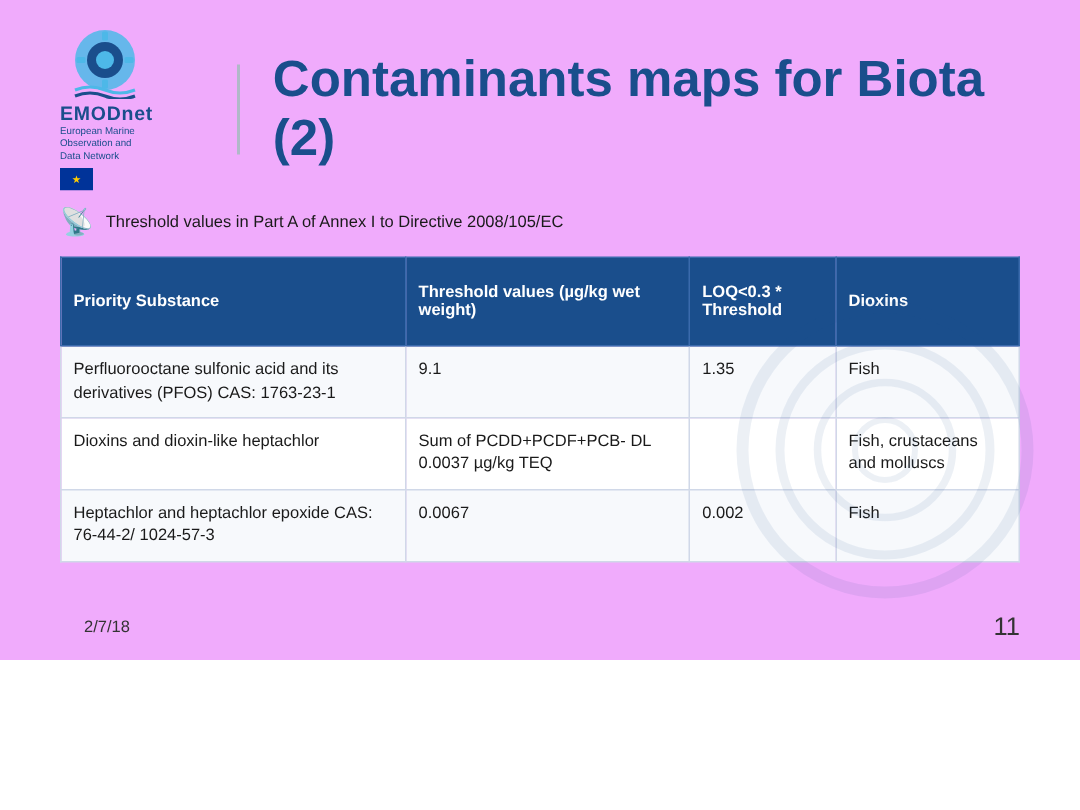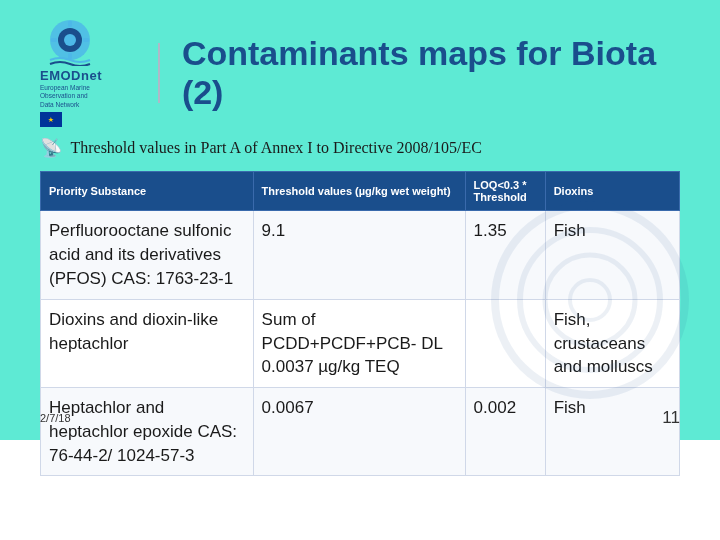--- a/index.html
+++ b/index.html
@@ -9,21 +9,21 @@
       height: 540px;
       background: #ffffff;
       font-family: Arial, sans-serif;
       overflow: hidden;
       position: relative;
     }
 
     .page {
       width: 720px;
       height: 440px;
-      background: #5eead4;
+      background: #f0abfc;
       position: relative;
     }
 
     
     .header {
       display: flex;
       align-items: center;
       padding: 18px 40px 10px 40px;
     }
 
@@ -83,43 +83,42 @@
       padding: 0 40px 12px 40px;
     }
 
     .wifi-icon {
       font-size: 18px;
       color: #1a4e8c;
       margin-right: 8px;
     }
 
     .subtitle-text {
-      font-size: 16px;
+      font-size: 11px;
       color: #1a1a1a;
-      font-family: Liberation Serif, serif;
     }
 
     
     .table-container {
       margin: 0 40px;
     }
 
     table {
       width: 100%;
       border-collapse: collapse;
       font-size: 11px;
     }
 
     thead tr {
       background: #1a4e8c;
       color: #ffffff;
     }
 
     thead th {
-      padding: 7px 8px;
+      padding: 17px 8px;
       text-align: left;
       font-weight: bold;
       font-size: 11px;
       border: 1px solid #3a6aac;
     }
 
     tbody tr {
       border-bottom: 1px solid #cccccc;
     }
 
@@ -129,29 +128,29 @@
 
     tbody tr:nth-child(even) {
       background: #ffffff;
     }
 
     tbody td {
       padding: 8px 8px;
       color: #1a1a1a;
       border: 1px solid #d0d8e8;
       vertical-align: top;
-      font-size: 17px;
+      font-size: 11px;
       line-height: 1.4;
     }
 
     
     .footer {
       position: absolute;
       bottom: 12px;
-      left: 40px;
+      left: 56px;
       right: 40px;
       display: flex;
       justify-content: space-between;
       align-items: center;
     }
 
     .footer-date {
       font-size: 11px;
       color: #333;
     }

